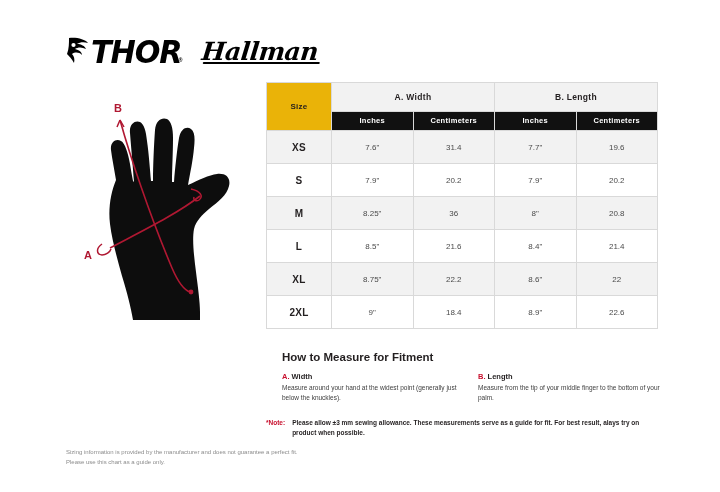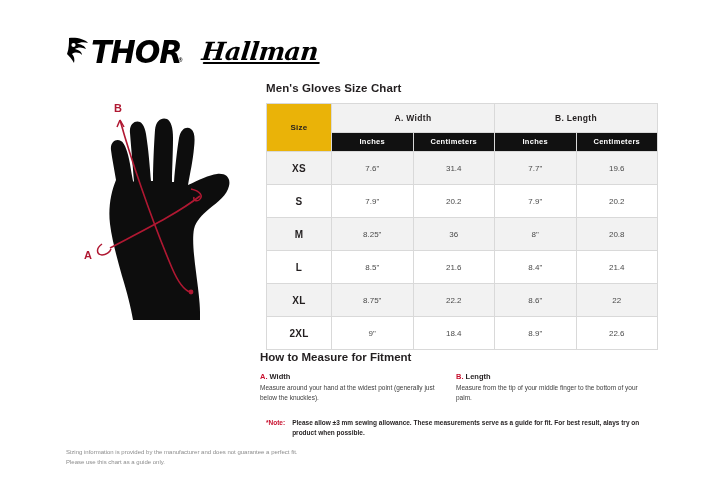--- a/index.html
+++ b/index.html
@@ -157,21 +157,21 @@
     font-size: 8px;
     color: #4a4a4a;
     height: 30px;
   }
   tr.stripe td { background: #f2f2f2; }
   tr.plain td { background: #ffffff; }
 
   
   .measure-section {
     position: absolute;
-    left: 260px;
+    left: 282px;
     top: 351px;
     width: 392px;
   }
   .measure-title {
     font-size: 11.5px;
     font-weight: bold;
     color: #231f20;
     margin: 0 0 9px 0;
   }
   .measure-cols {
@@ -291,21 +291,20 @@
 
         <path d="M30 148 C24 152, 24 158, 30 159 C34 159, 38 156, 39 153" stroke-width="1.5"></path>
       </g>
 
       <text x="42" y="16" fill="#b01832" font-family="Liberation Sans, sans-serif" font-size="11" font-weight="bold">B</text>
       <text x="12" y="163" fill="#b01832" font-family="Liberation Sans, sans-serif" font-size="11" font-weight="bold">A</text>
     </svg>
   </div>
 
   <div class="chart-panel">
-    <div class="chart-title">Men's Gloves Size Chart</div>
 
     <table class="size-table">
       <thead>
         <tr>
           <th class="size-head" rowspan="2">Size</th>
           <th class="group-head" colspan="2">A. Width</th>
           <th class="group-head" colspan="2">B. Length</th>
         </tr>
         <tr>
           <th class="unit-head">Inches</th>

